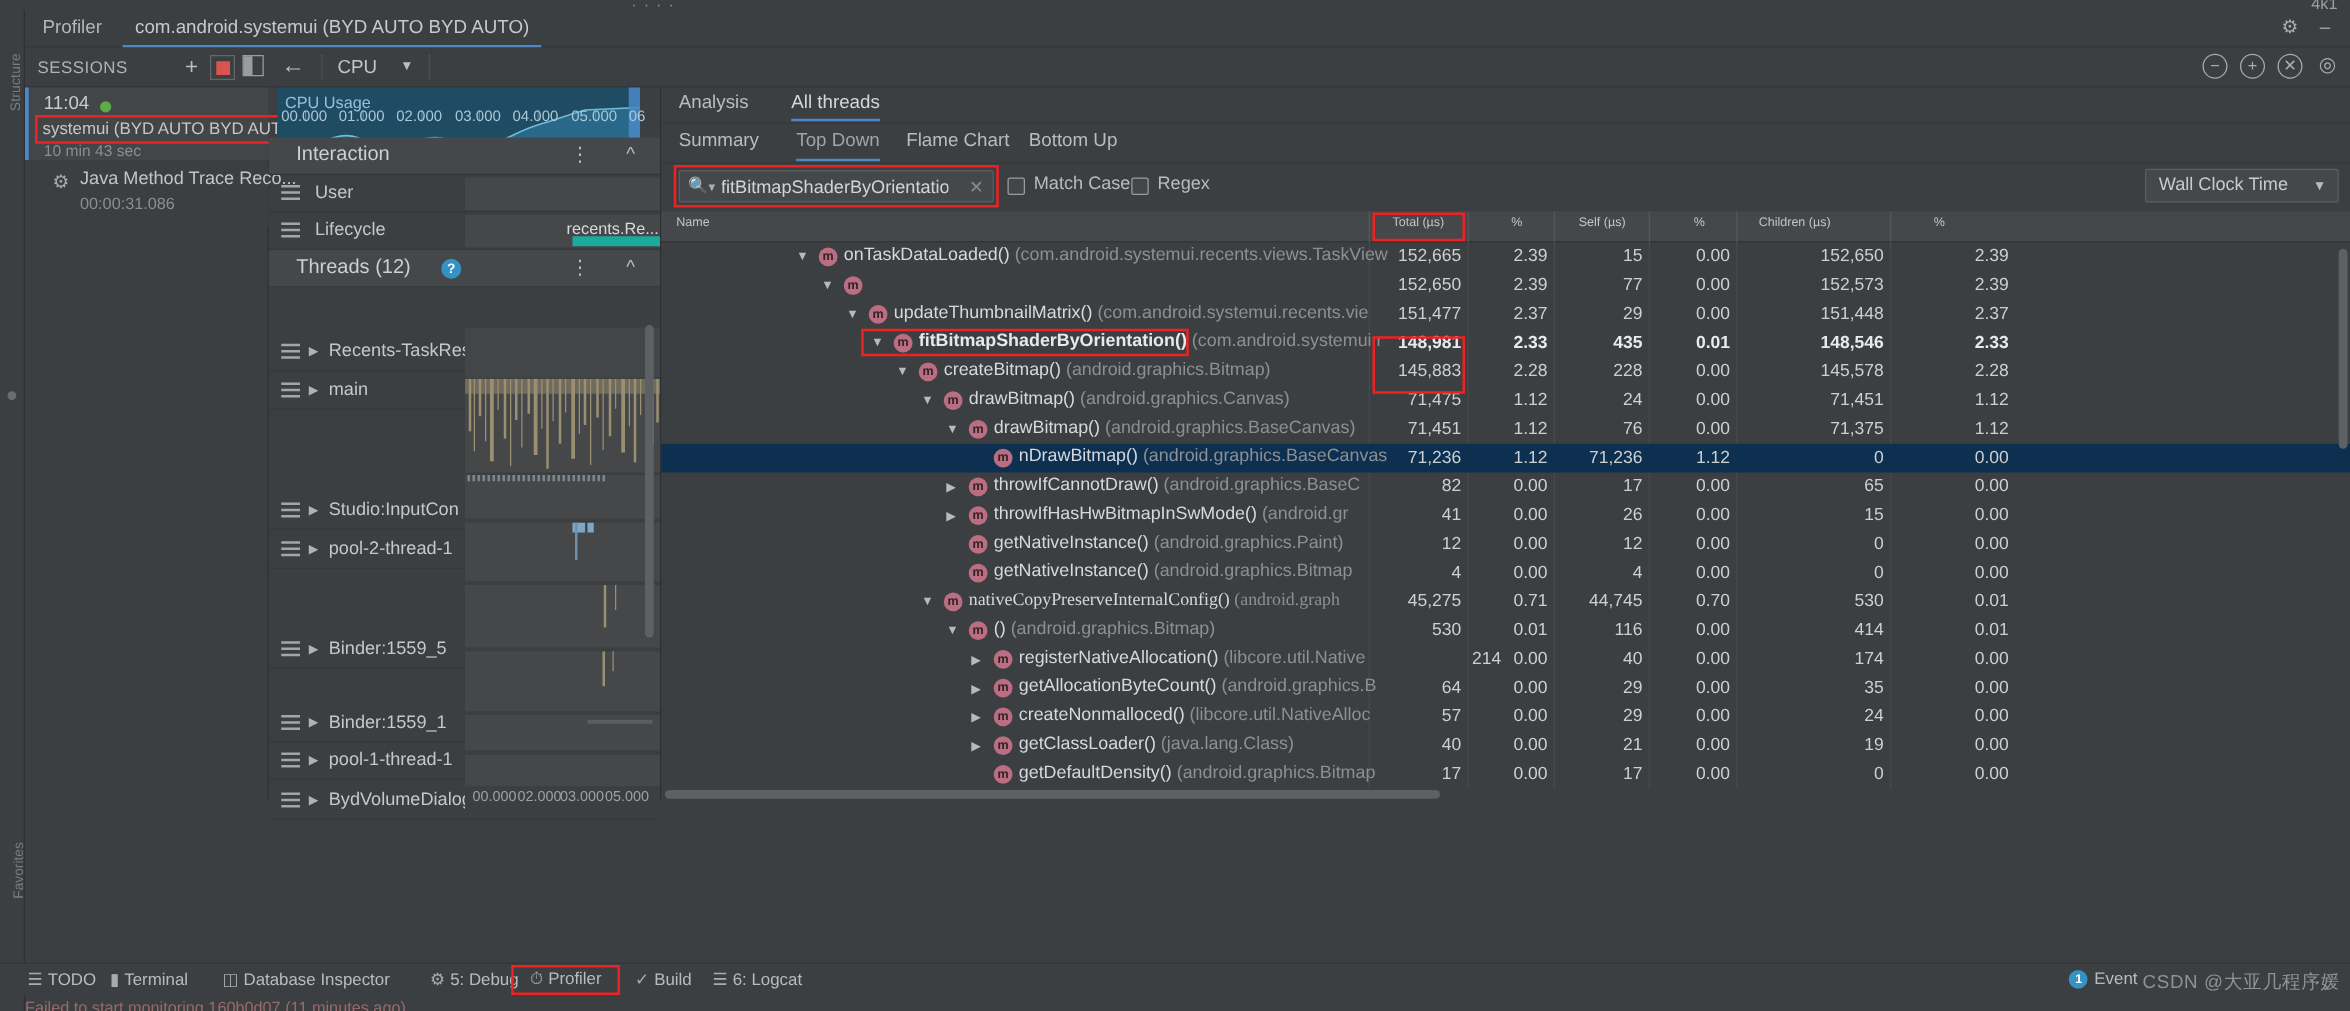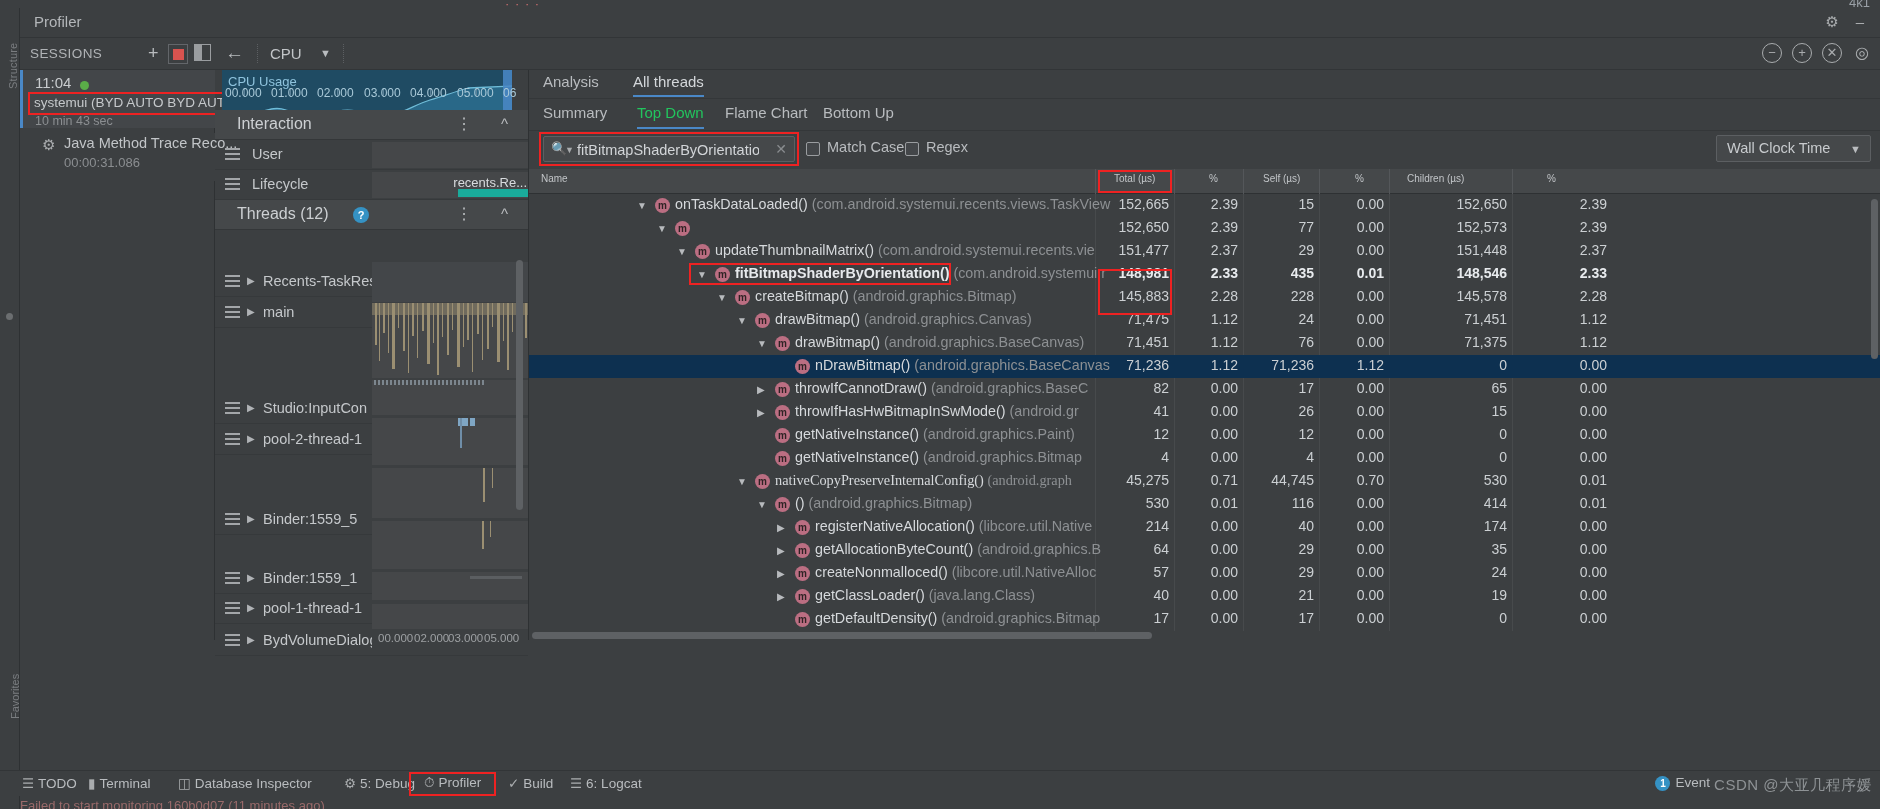--- a/index.html
+++ b/index.html
@@ -242,21 +242,21 @@
   }
   .an-tabs .tab.sel { color:#d4d7da; border-bottom:2px solid #4a88c7; }
 
   .sub-tabs {
     position:absolute; left:0; top:29px; width:1352px; height:32px;
     border-bottom:1px solid #343739;
   }
   .sub-tabs .tab {
     position:absolute; top:5px; font-size:15px; color:#b9bcbf; cursor:pointer; padding-bottom:6px;
   }
-  .sub-tabs .tab.sel { color:#22c55e; border-bottom:2.5px solid #4a88c7; }
+  .sub-tabs .tab.sel { color:#a3a3a3; border-bottom:2.5px solid #4a88c7; }
 
   .search-row {
     position:absolute; left:0; top:61px; width:1352px; height:38px;
   }
   .searchbox {
     position:absolute; left:14px; top:5px; width:252px; height:26px;
     background:#45484a; border:1px solid #5c5f62; border-radius:2px;
   }
   .searchbox .sicon { position:absolute; left:7px; top:4px; font-size:13px; color:#a9acae; }
   .searchbox .scaret{ position:absolute; left:21px; top:8px; font-size:9px; color:#a9acae; }
@@ -382,20 +382,21 @@
   </div>
 
   <div class="vert-strip">
     <div class="vtext">Structure</div>
     <div class="marker"></div>
     <div class="vtext2">Favorites</div>
   </div>
 
   <div class="titlebar">
     <span class="label">Profiler</span>
+    <div class="tabchip">com.android.systemui (BYD AUTO BYD AUTO)</div>
     <span class="gear">⚙</span>
     <span class="min">–</span>
   </div>
 
   <div class="sessions-head">
     <span class="t">SESSIONS</span>
     <span class="plus">+</span>
     <div class="stopbtn">
         <i></i>
       </div>
@@ -888,21 +889,21 @@
             <span class="num" style="right: 643px;">0.01</span>
             <span class="num" style="right: 567px;">116</span>
             <span class="num" style="right: 497px;">0.00</span>
             <span class="num" style="right: 374px;">414</span>
             <span class="num" style="right: 274px;">0.01</span>
           </div>
           <div class="trowD" style="top: 347px;">
             <span class="tri" style="left: 248px;">▶</span>
             <span class="micon" style="left: 266px;">m</span>
             <span class="mname" style="left: 286px;"><span>registerNativeAllocation()</span> <span class="mpkg">(libcore.util.Native</span></span>
-            <span class="num" style="right: 712px; margin-left: 46px;">214</span>
+            <span class="num" style="right: 680px; margin-left: 46px;">214</span>
             <span class="num" style="right: 643px;">0.00</span>
             <span class="num" style="right: 567px;">40</span>
             <span class="num" style="right: 497px;">0.00</span>
             <span class="num" style="right: 374px;">174</span>
             <span class="num" style="right: 274px;">0.00</span>
           </div>
           <div class="trowD" style="top: 370px;">
             <span class="tri" style="left: 248px;">▶</span>
             <span class="micon" style="left: 266px;">m</span>
             <span class="mname" style="left: 286px;"><span>getAllocationByteCount()</span> <span class="mpkg">(android.graphics.B</span></span>

